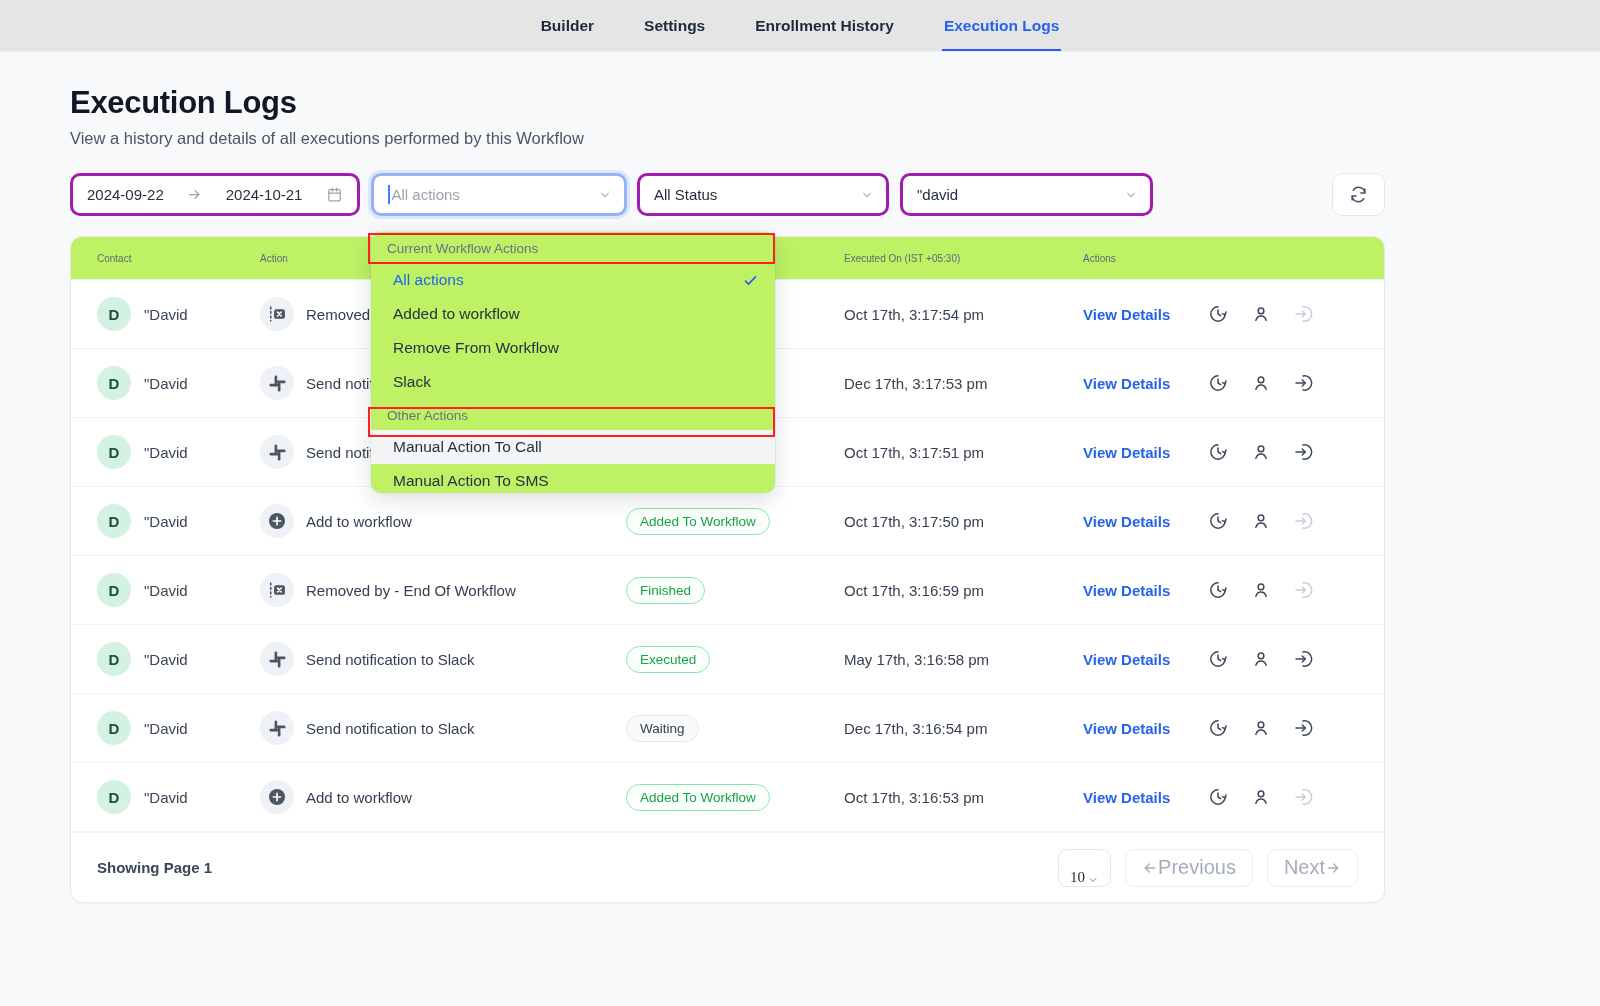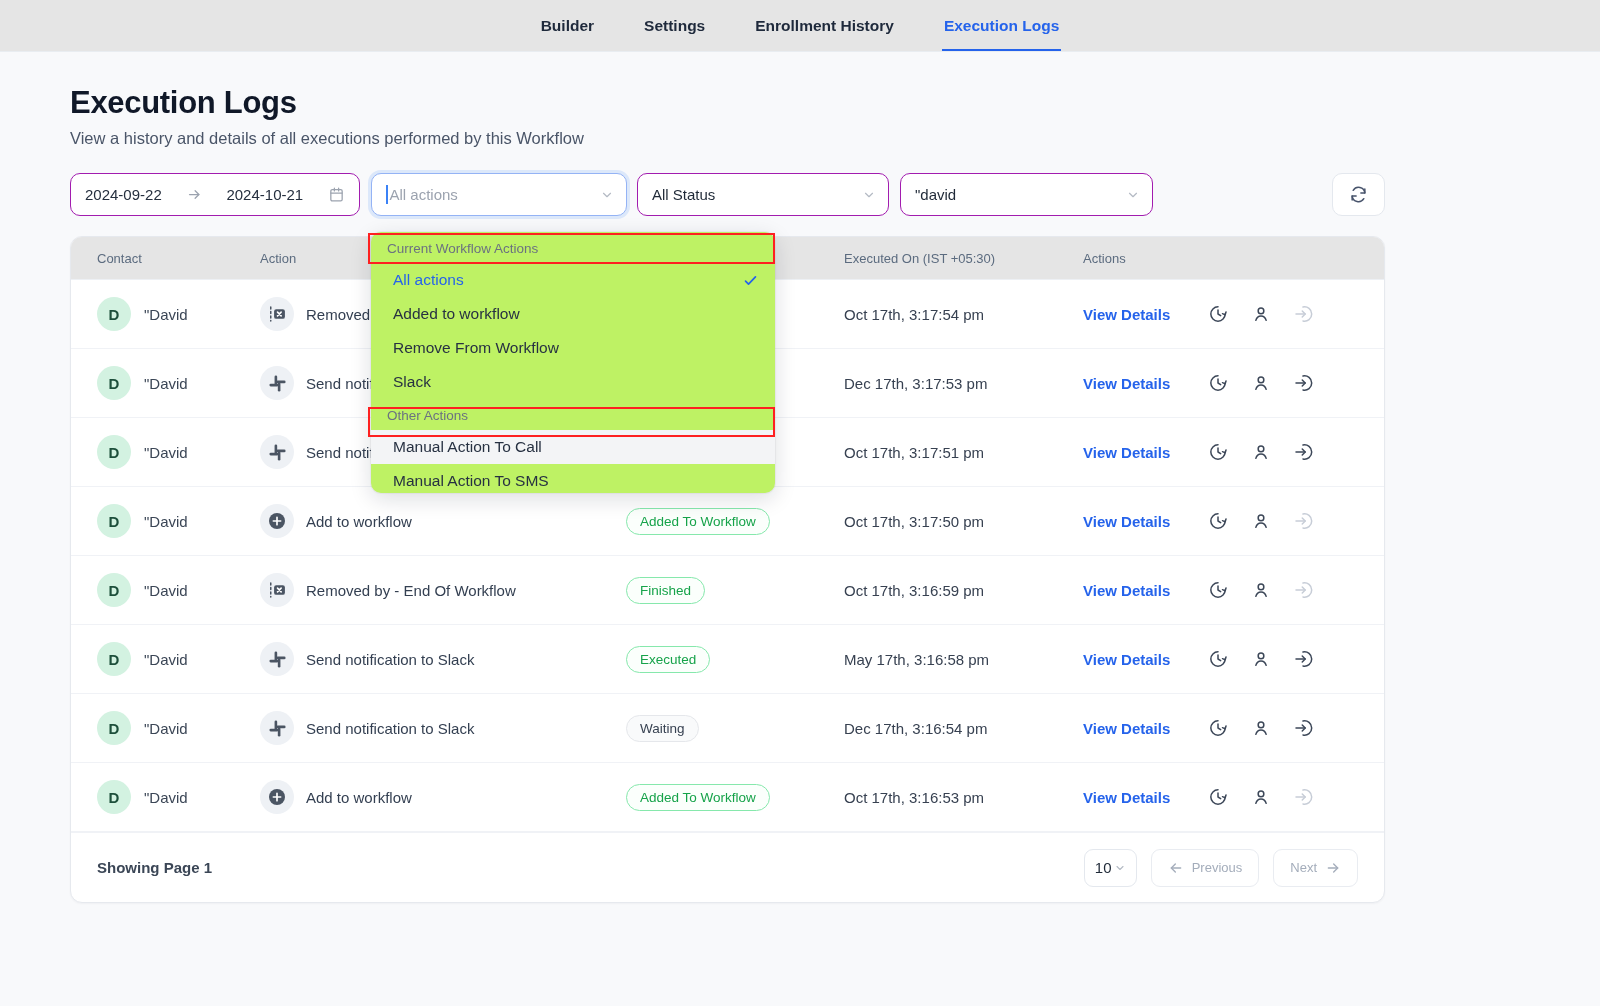--- a/index.html
+++ b/index.html
@@ -13,39 +13,39 @@
     color:#1e293b;border-bottom:2px solid transparent;border-top:2px solid transparent;cursor:pointer;}
   .tab.active{color:#2563eb;border-bottom-color:#2563eb;}
 
   .content{width:1315px;margin-left:70px;}
 
   .page-title{margin:0;padding-top:33px;font-size:31px;font-weight:700;color:#101828;letter-spacing:-.3px;}
   .page-subtitle{margin-top:8px;font-size:16.5px;color:#4a5568;}
 
   
   .filters{display:flex;margin-top:25px;height:43px;align-items:stretch;}
-  .field{background:#fff;border:1px solid #a21caf;border-radius:10px;display:flex;align-items:center;
+  .field{background:#fff;border:3px solid #a21caf;border-radius:10px;display:flex;align-items:center;
     font-size:15px;color:#1f2937;}
   .daterange{width:290px;padding:0 14px;justify-content:space-between;}
   .daterange .dval{font-weight:500;color:#252f3e;}
   .sel{justify-content:space-between;padding:0 12px 0 14px;cursor:pointer;}
   .sel-actions{width:256px;margin-left:11px;border-color:#94b3f5;box-shadow:0 0 0 3px rgba(96,153,250,.18);}
   .sel-status{width:252px;margin-left:10px;}
   .sel-contact{width:253px;margin-left:11px;}
   .placeholder{color:#9ca3af;display:flex;align-items:center;}
   .caret-bar{display:inline-block;width:1.5px;height:19px;background:#3b82f6;margin-right:2px;}
   .refresh-btn{margin-left:auto;width:53px;display:flex;align-items:center;justify-content:center;
     background:#fff;border:1px solid #e4e8ee;border-radius:10px;cursor:pointer;color:#47536b;}
 
   
   .card{margin-top:20px;background:#fff;border:1px solid #e6e9ee;border-radius:12px;
     box-shadow:0 1px 2px rgba(16,24,40,.04);overflow:hidden;}
   .grid{display:grid;grid-template-columns:163px 366px 218px 239px 1fr;align-items:center;
     padding:0 0 0 26px;}
-  .thead{height:43px;background:#e5e5e5;border-bottom:1px solid #edf0f4;font-size:13px;color:#5b6b7f;}
+  .thead{height:43px;background:#bef264;border-bottom:1px solid #edf0f4;font-size:10px;color:#5b6b7f;}
   .trow{height:69px;border-bottom:1px solid #f0f2f6;font-size:15px;color:#333f51;}
   .cell{display:flex;align-items:center;min-width:0;}
   .avatar{width:34px;height:34px;border-radius:50%;background:#d3f2e1;color:#1d4f3b;font-weight:700;
     font-size:15px;display:flex;align-items:center;justify-content:center;flex:0 0 34px;}
   .cname{margin-left:13px;color:#3b4656;}
   .action-chip{width:34px;height:34px;border-radius:50%;background:#eef1f5;display:flex;align-items:center;
     justify-content:center;color:#4b5563;flex:0 0 34px;}
   .alabel{margin-left:12px;white-space:nowrap;color:#333f51;}
   .badge{display:inline-block;padding:5px 13px;border-radius:999px;font-size:13.5px;font-weight:500;white-space:nowrap;}
   .badge.green{color:#16a34a;border:1px solid #86e8ac;background:#fbfffc;}
@@ -54,23 +54,23 @@
   .view-details{color:#2563eb;font-weight:700;cursor:pointer;}
   .rowicons{display:flex;gap:23px;margin-left:38px;align-items:center;}
   .iconbtn{background:none;border:none;padding:0;cursor:pointer;color:#3c4758;display:flex;align-items:center;}
   .iconbtn.disabled{color:#c7cdd7;}
 
   
   .tfoot{height:70px;display:flex;align-items:center;padding:16px 26px;border-top:1px solid #f0f2f6;}
   .showing{font-size:15px;font-weight:700;color:#3b4656;}
   .foot-right{margin-left:auto;display:flex;gap:14px;align-items:center;}
   .pagesize{width:53px;height:38px;border:1px solid #e4e8ee;border-radius:9px;background:#fff;display:flex;
-    align-items:center;justify-content:center;gap:2px;font-size:15px;color:#1f2937;cursor:pointer;}
+    align-items:flex-end;justify-content:center;gap:2px;font-size:15px;color:#1f2937;cursor:pointer;font-family:Liberation Serif, serif;}
   .pgbtn{height:38px;border:1px solid #e9ecf1;border-radius:9px;background:#fff;display:flex;align-items:center;
-    gap:8px;padding:0 16px;font-size:13px;font-weight:500;color:#a4adbb;cursor:pointer;}
+    gap:0;padding:0 16px;font-size:20px;font-weight:500;color:#a4adbb;cursor:pointer;}
 
   
   .dropdown{position:absolute;left:371px;top:232px;width:404px;height:261px;background:#bef264;border-radius:10px;
     box-shadow:0 6px 22px rgba(15,23,42,.14),0 0 0 1px rgba(15,23,42,.04);overflow:hidden;z-index:10;}
   .dd-group-label{padding:9px 16px 7px;font-size:13.5px;color:#6b7280;}
   .dd-item{padding:8px 16px 8px 22px;font-size:15.5px;color:#273142;display:flex;align-items:center;
     justify-content:space-between;cursor:pointer;}
   .dd-item.selected{color:#2563eb;font-weight:500;}
   .dd-item.hover{background:#f3f4f6;}
   .redbox{position:absolute;border:2px solid #fe2020;z-index:11;pointer-events:none;background:transparent;}

